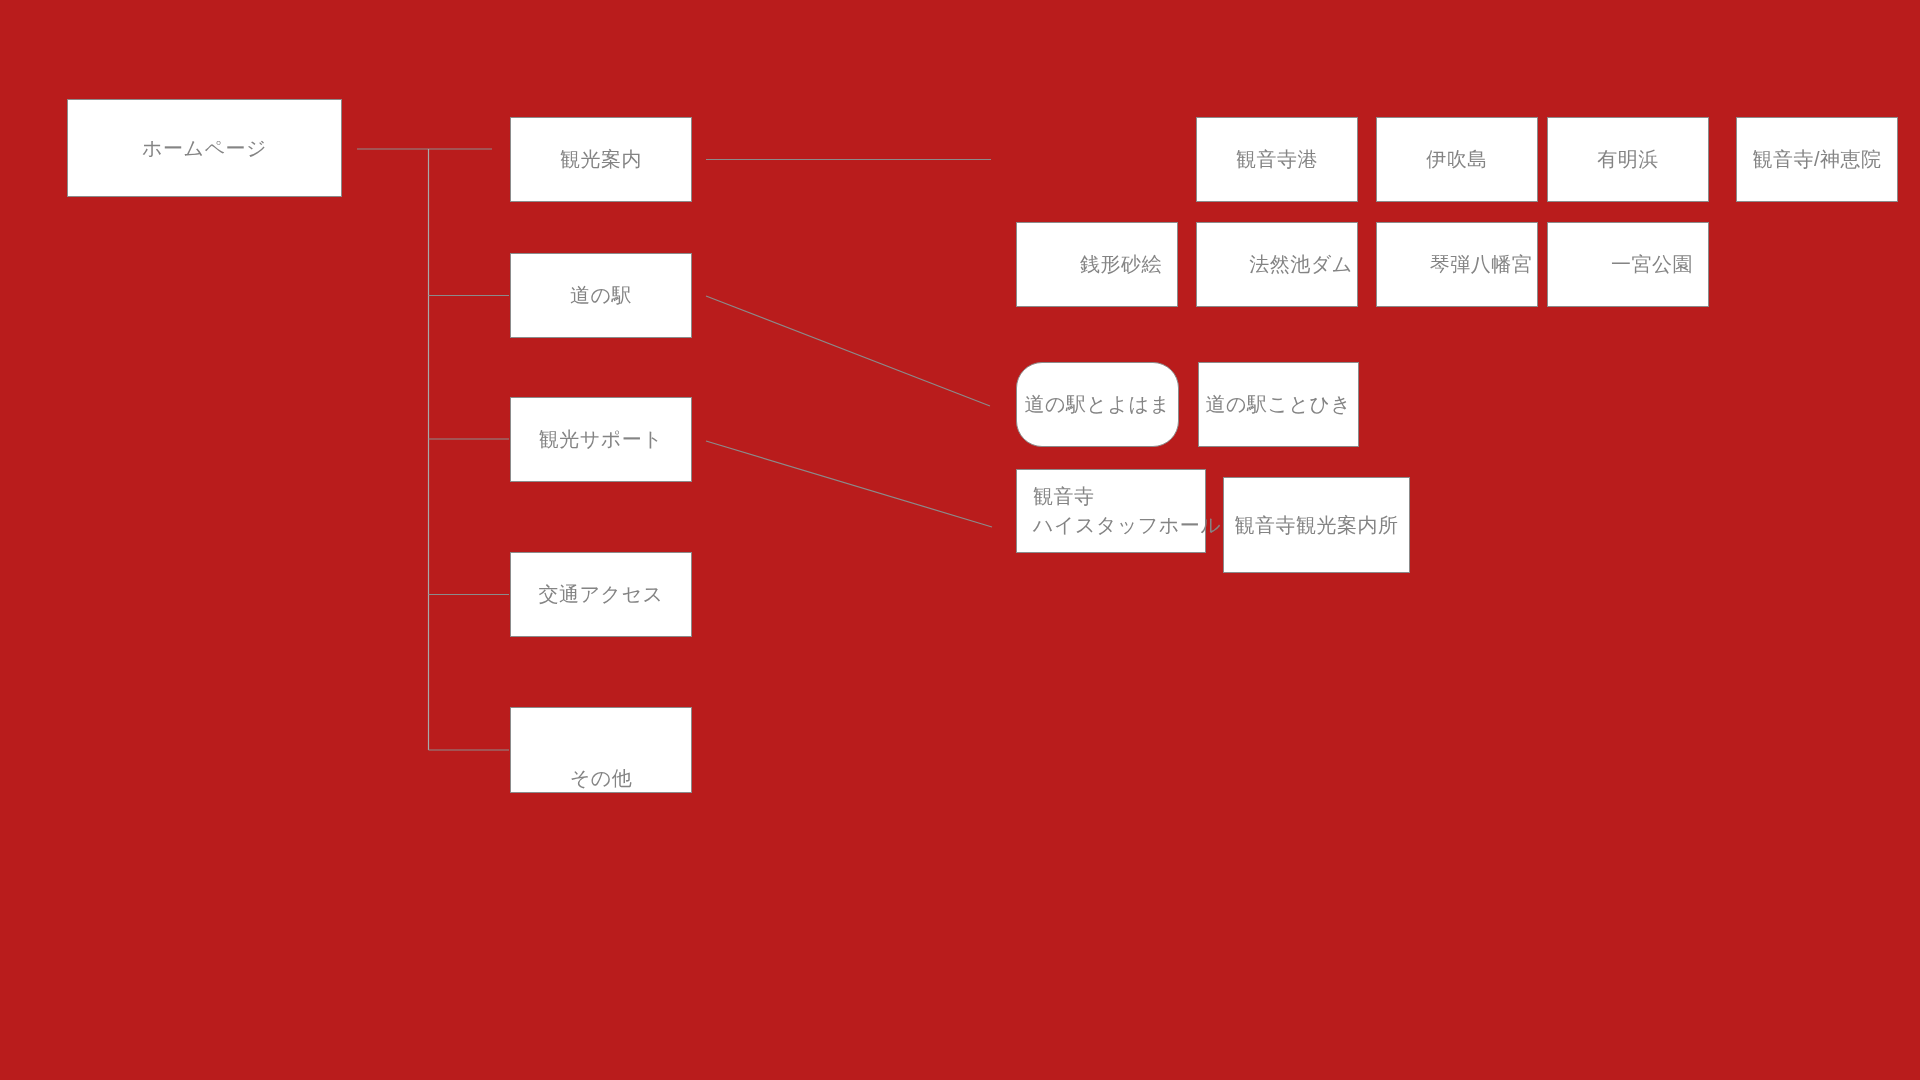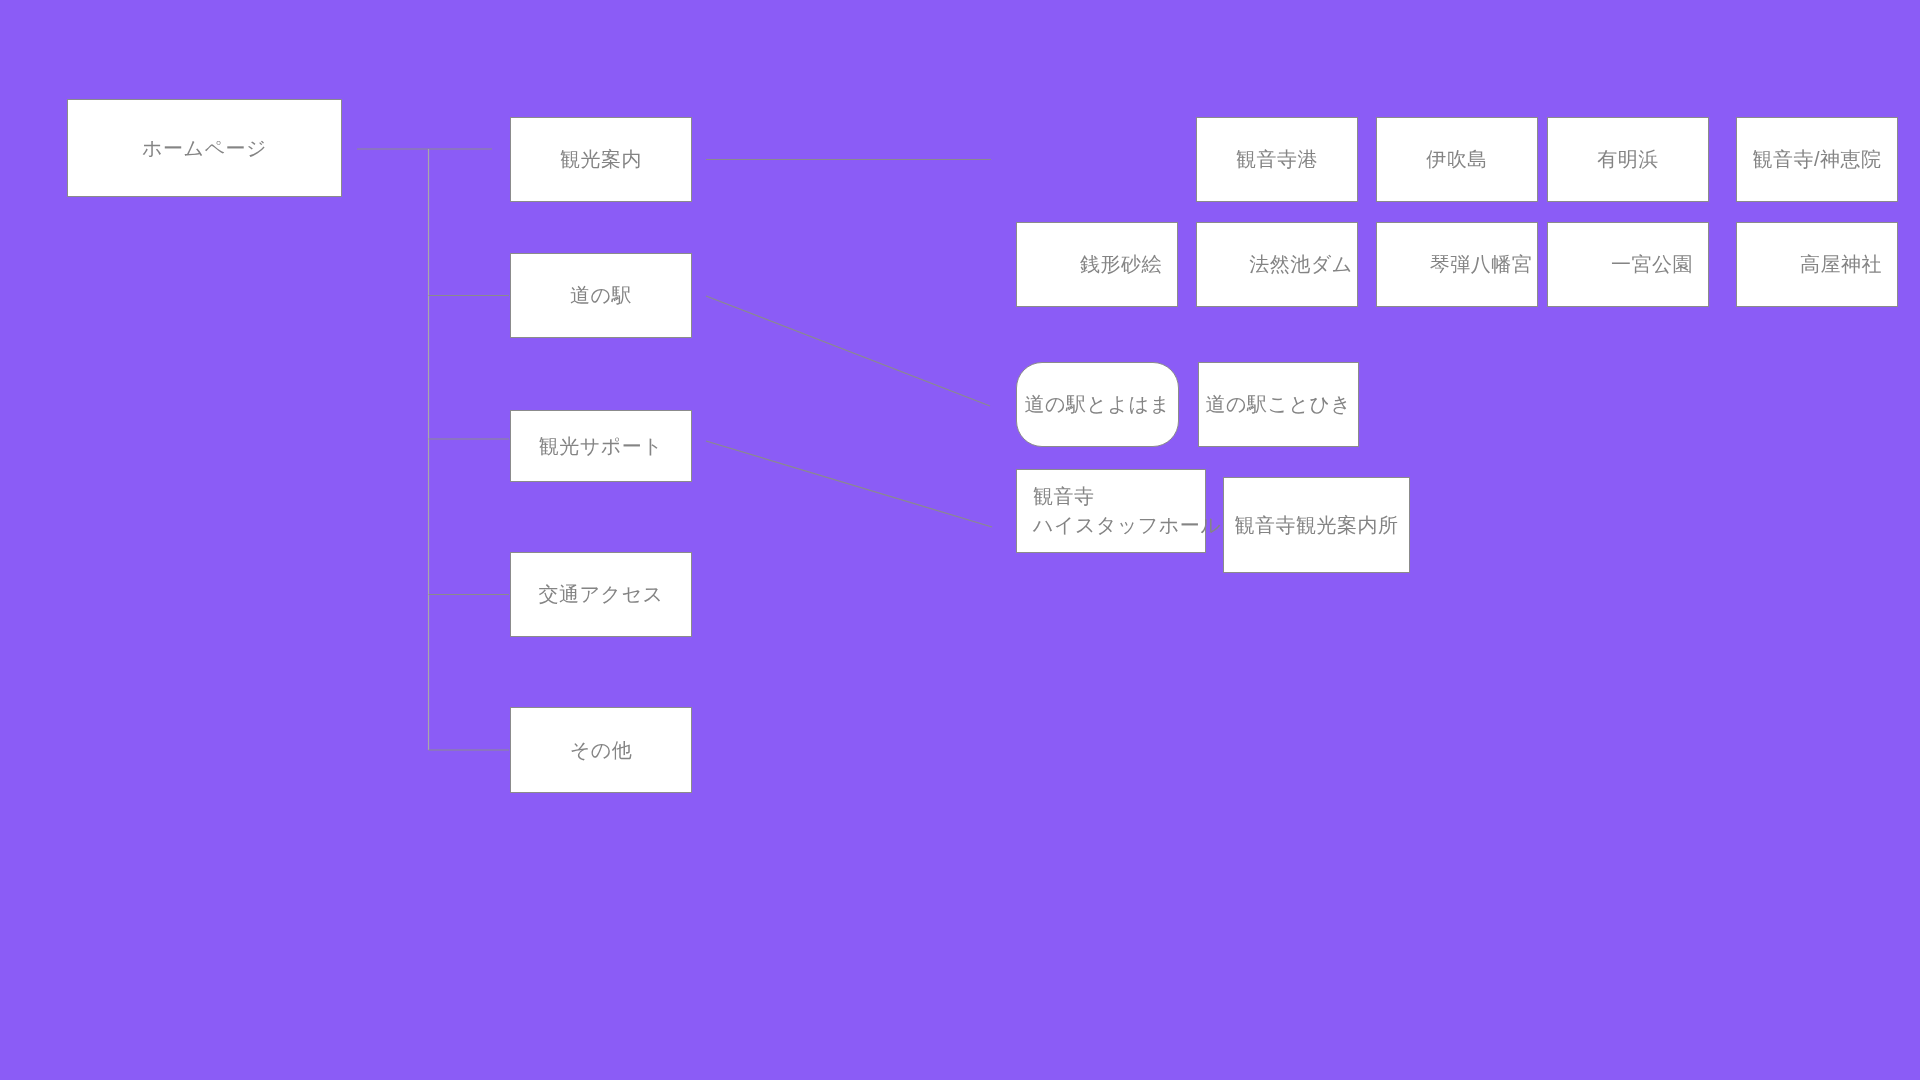--- a/index.html
+++ b/index.html
@@ -5,21 +5,21 @@
   html, body {
     margin: 0;
     padding: 0;
     background: #ffffff;
     font-family: "Liberation Sans", "DejaVu Sans", sans-serif;
   }
   #canvas {
     position: relative;
     width: 1920px;
     height: 1080px;
-    background: #8b5cf6;
+    background: #b91c1c;
     overflow: hidden;
   }
   #connectors {
     position: absolute;
     left: 0;
     top: 0;
     width: 1920px;
     height: 1080px;
     pointer-events: none;
   }
@@ -44,23 +44,23 @@
     padding-left: 16px;
     text-align: left;
     line-height: 1.45;
   }
   
   .n-root      { left: 67px;   top: 99px;  width: 275px; height: 98px; }
   
   .n-l2        { left: 510px;  width: 182px; height: 85px; }
   .n-s0 { top: 117px; }
   .n-s1 { top: 253px; }
-  .n-s2 { top: 397px; height: 72px; margin-top: 13px; }
+  .n-s2 { top: 397px; height: 85px; }
   .n-s3 { top: 552px; }
-  .n-s4 { top: 707px; height: 86px; }
+  .n-s4 { top: 707px; height: 86px; align-items: flex-end; }
   
   .n-g  { width: 162px; height: 85px; }
   .n-r1 { top: 117px; }
   .n-r2 { top: 222px; padding-left: 48px; }
   .n-c0 { left: 1016px; }
   .n-c1 { left: 1196px; }
   .n-c2 { left: 1376px; }
   .n-c3 { left: 1547px; align-items: center; }
   .n-c4 { left: 1736px; }
   
@@ -131,23 +131,20 @@
   </div>
   <div class="node n-g n-r2 n-c1">
     <span>法然池ダム</span>
   </div>
   <div class="node n-g n-r2 n-c2">
     <span>琴弾八幡宮</span>
   </div>
   <div class="node n-g n-r2 n-c3">
     <span>一宮公園</span>
   </div>
-  <div class="node n-g n-r2 n-c4">
-    <span>高屋神社</span>
-  </div>
 
   <div class="node n-m0">
     <span>道の駅とよはま</span>
   </div>
   <div class="node n-m1">
     <span>道の駅ことひき</span>
   </div>
 
   <div class="node n-p0 two-line">
     <span>観音寺</span>

